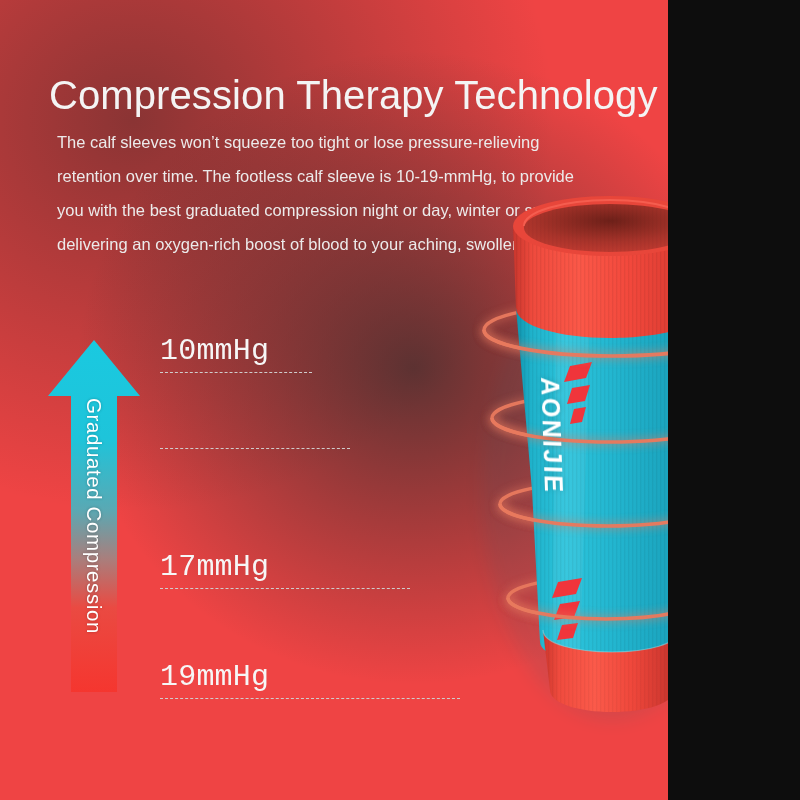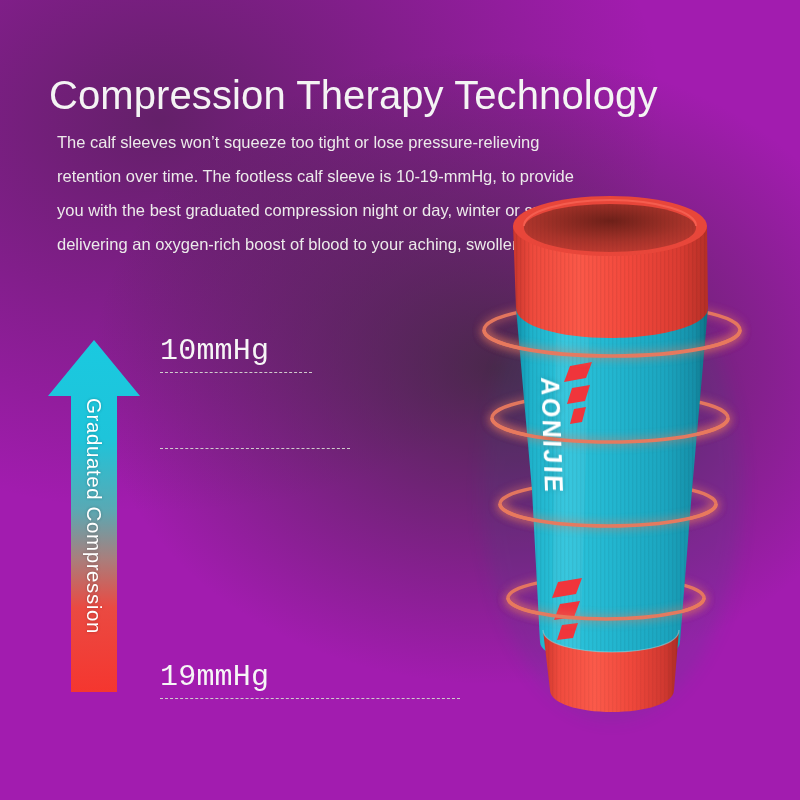--- a/index.html
+++ b/index.html
@@ -3,23 +3,23 @@
 <meta charset="utf-8">
 <title>Compression Therapy Technology</title>
 <style>
   html, body {
     margin: 0;
     padding: 0;
     background: #0d0d0d;
   }
   .stage {
     position: relative;
-    width: 800px;
+    width: 668px;
     height: 800px;
-    background: #a21caf;
+    background: #ef4444;
     overflow: hidden;
     font-family: "Liberation Sans", sans-serif;
     -webkit-font-smoothing: antialiased;
   }
   
   .bg-vignette {
     position: absolute;
     inset: 0;
     background:
       radial-gradient(ellipse 70% 55% at 62% 46%, rgba(46,44,44,0.75) 0%, rgba(20,19,19,0) 72%),
@@ -150,20 +150,24 @@
 
   <div class="tick" style="top:334px">
     <span class="tick-text">10mmHg</span>
     <span class="tick-rule" style="width:152px"></span>
   </div>
 
   <div class="tick" style="top:444px">
     <span class="tick-rule" style="width:190px"></span>
   </div>
 
+  <div class="tick" style="top:550px">
+    <span class="tick-text">17mmHg</span>
+    <span class="tick-rule" style="width:250px"></span>
+  </div>
 
   <div class="tick" style="top:660px">
     <span class="tick-text">19mmHg</span>
     <span class="tick-rule" style="width:300px"></span>
   </div>
 
   <div class="sleeve">
     <svg width="340" height="540" viewBox="0 0 340 540">
       <defs>
 

